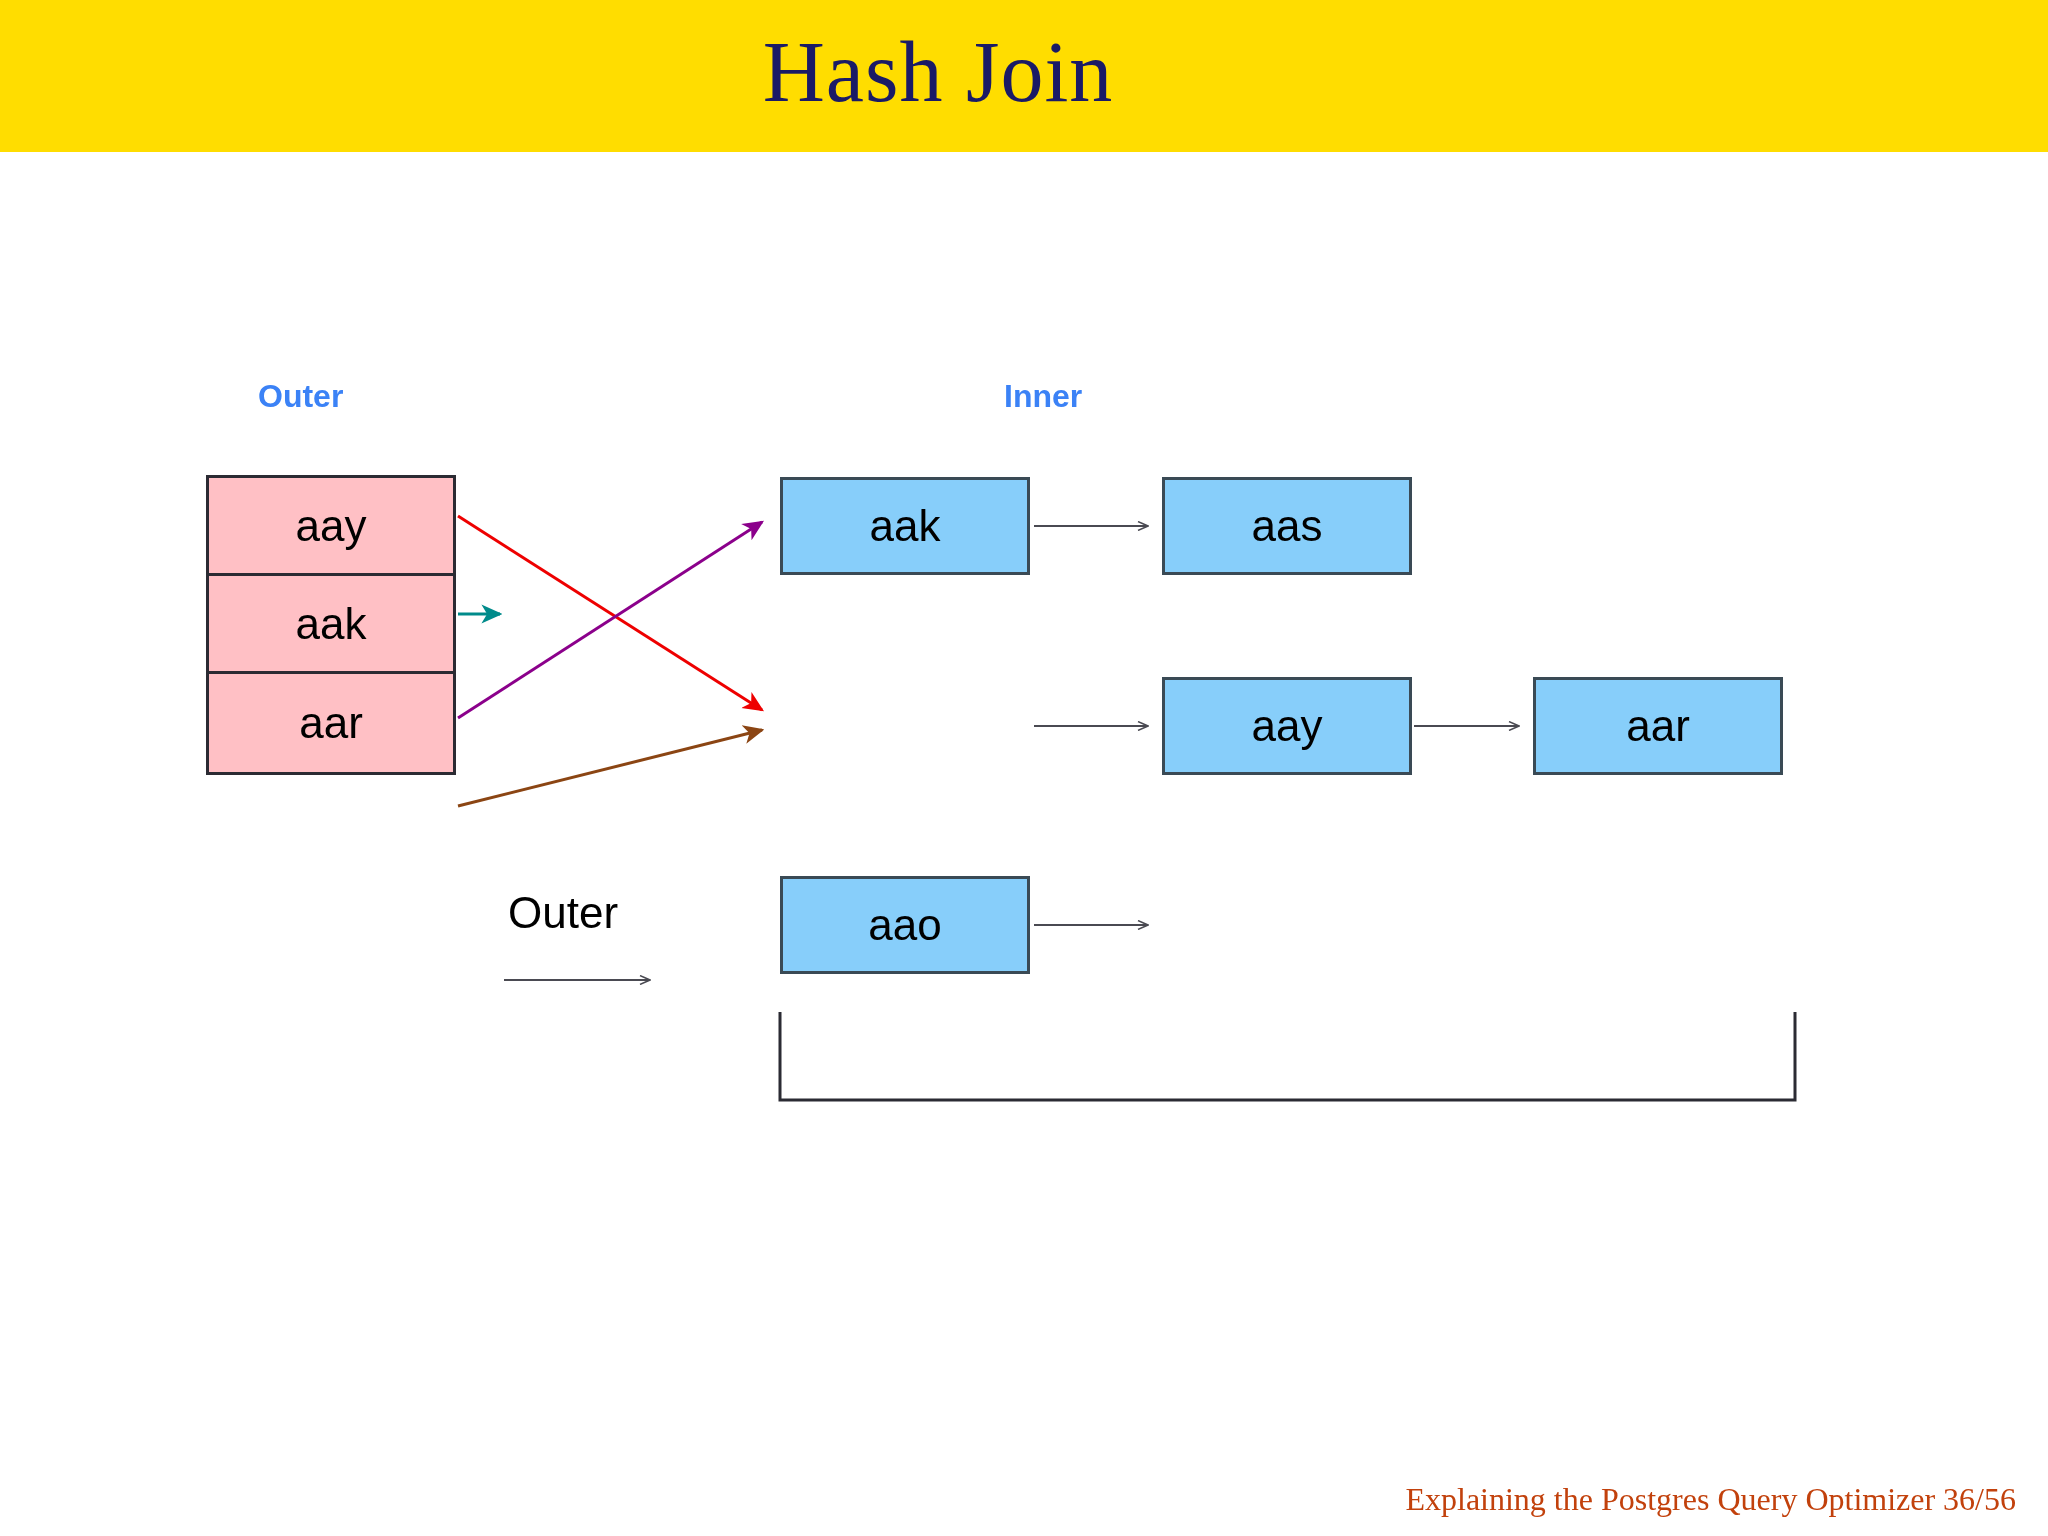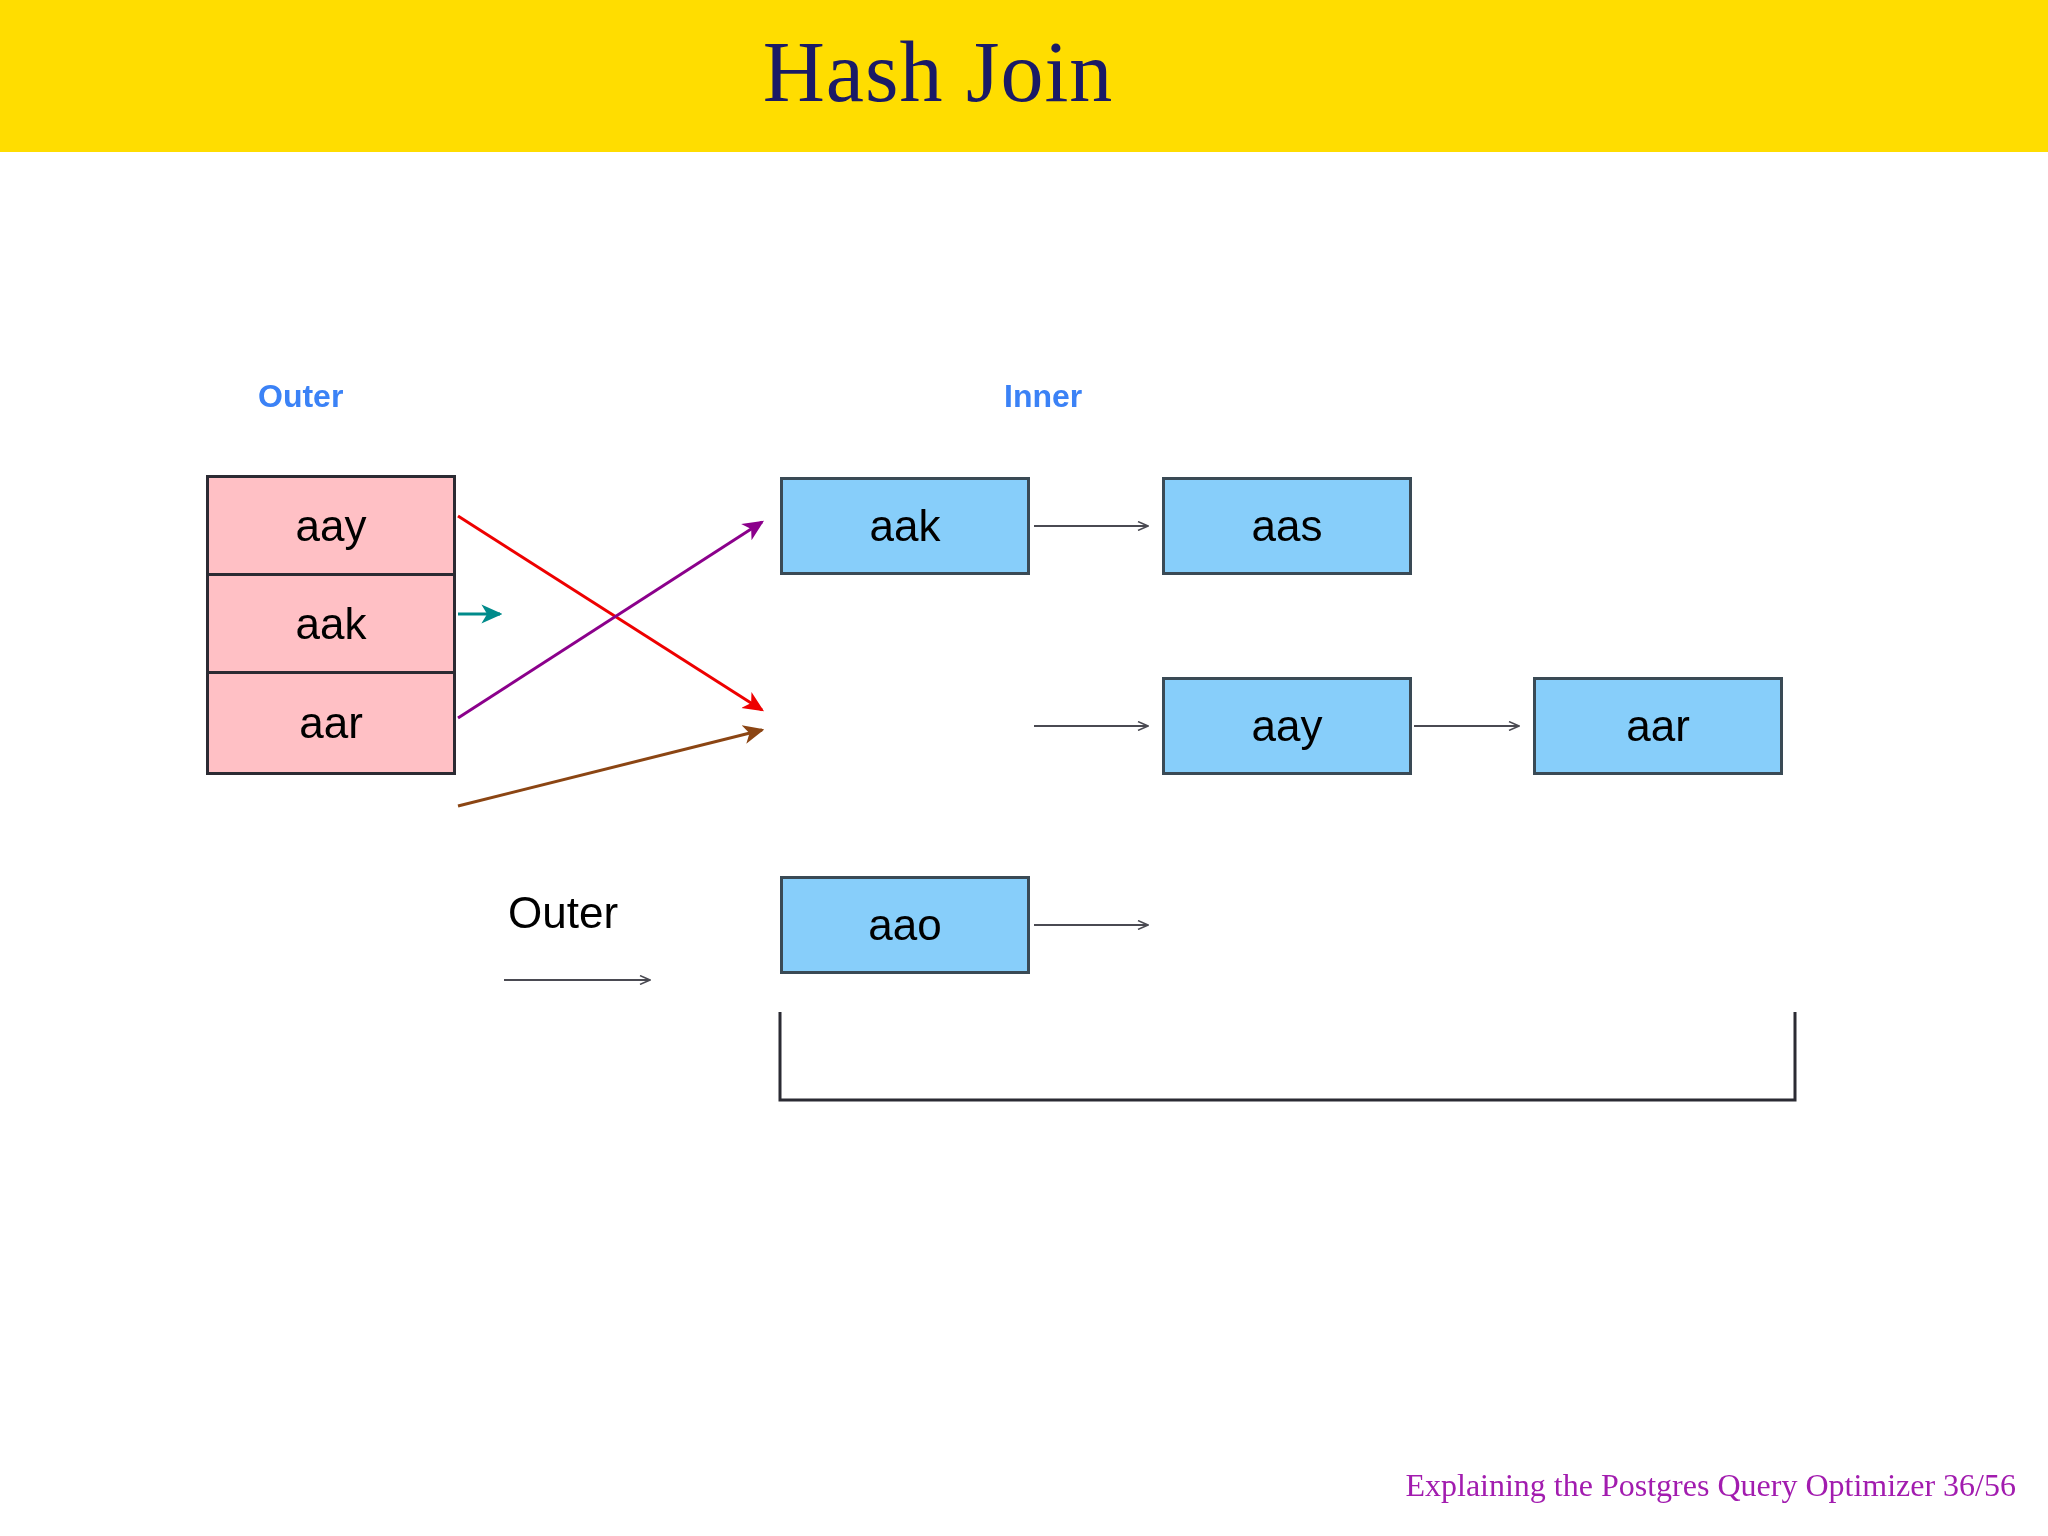--- a/index.html
+++ b/index.html
@@ -116,24 +116,24 @@
     top: 1148px;
     width: 2048px;
     text-align: center;
     font-size: 46px;
   }
 
   
   #footer {
     position: absolute;
     right: 32px;
-    bottom: 32px;
+    bottom: 18px;
     font-family: "Liberation Serif", "DejaVu Serif", serif;
     font-size: 32px;
-    color: #a21caf;
+    color: #c2410c;
     white-space: nowrap;
   }
 </style>
 </head>
 <body>
 
 <div id="title-banner"></div>
 <div id="slide-title">Hash Join</div>
 
 <div id="canvas">

